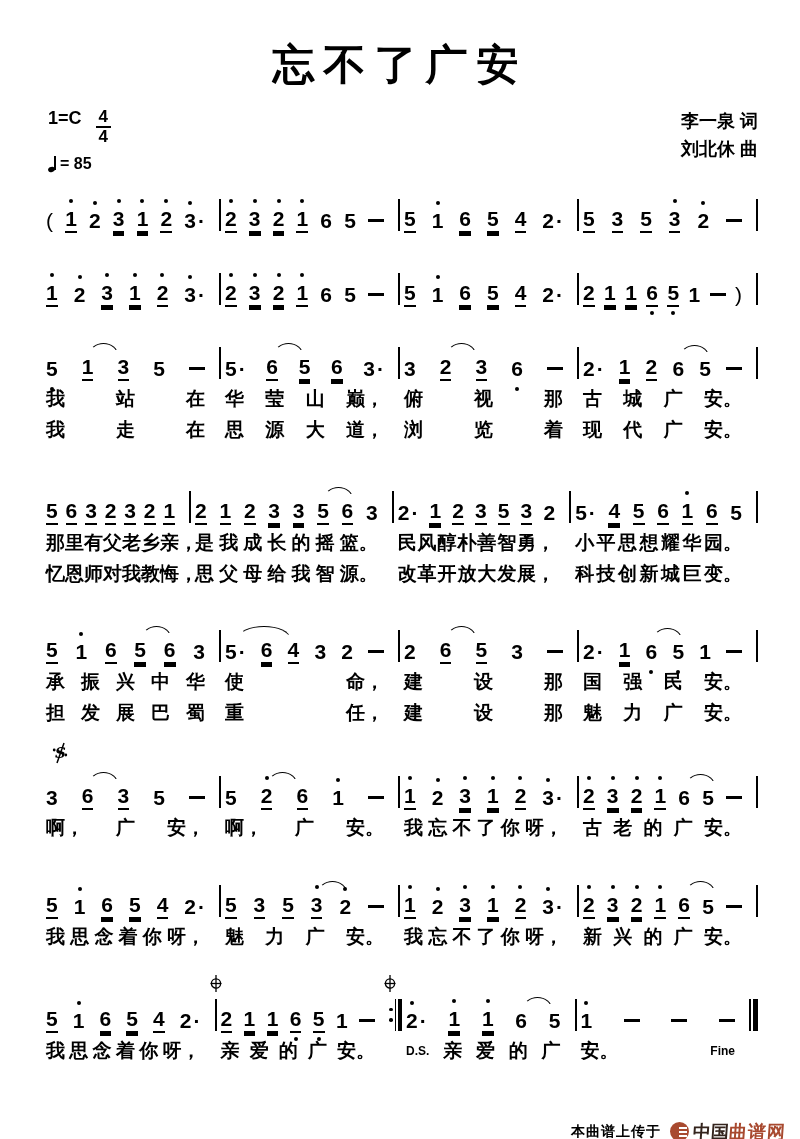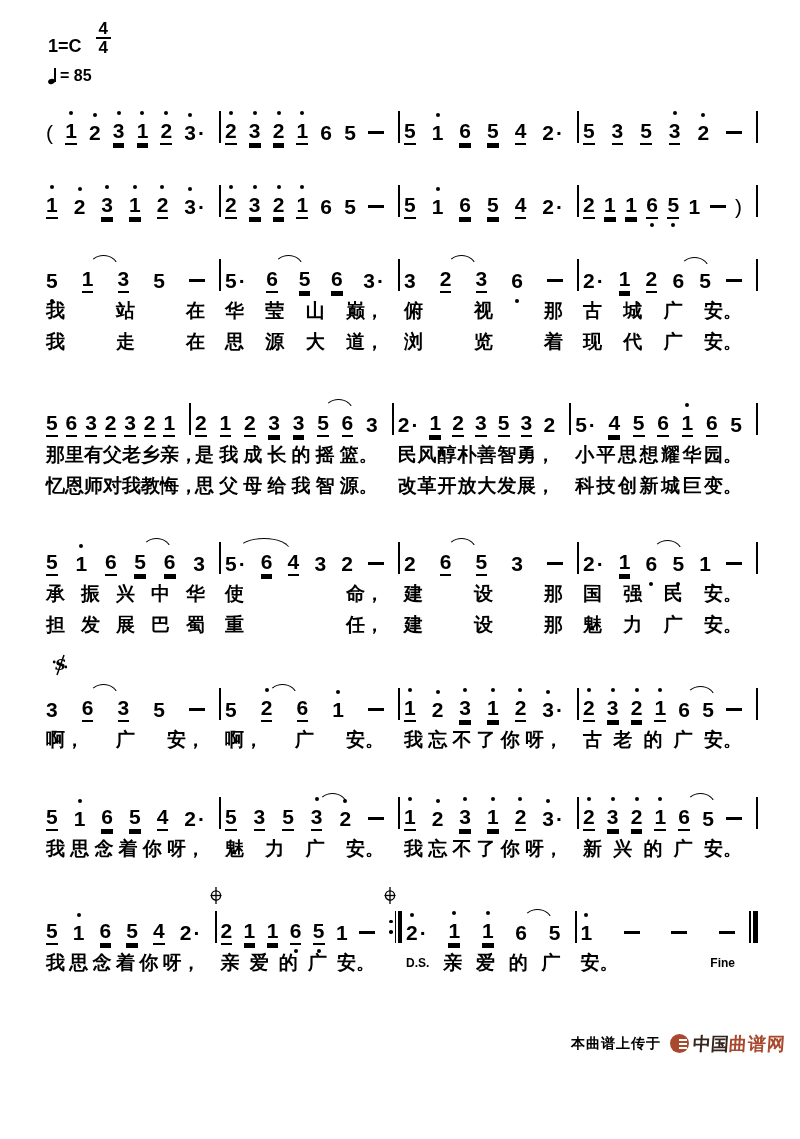--- a/index.html
+++ b/index.html
@@ -5,21 +5,21 @@
   html,body{margin:0;padding:0;background:#fff;}
   body{width:800px;height:1139px;overflow:hidden;color:#000;
        font-family:"Liberation Sans","DejaVu Sans",sans-serif;}
   .page{position:relative;width:800px;height:1139px;}
 
   
   .title{margin:42px 0 0;text-align:center;font-size:42px;font-weight:bold;
          letter-spacing:9px;line-height:1.1;}
   .head-row{display:flex;justify-content:space-between;align-items:flex-start;
             margin:20px 42px 0 48px;}
-  .keyline{font-size:18px;font-weight:bold;display:flex;align-items:flex-end;}
+  .keyline{font-size:18px;font-weight:bold;display:flex;align-items:flex-start;}
   .ts{display:inline-flex;flex-direction:column;align-items:center;line-height:1.02;
       margin-left:14px;font-size:17px;font-weight:bold;}
   .ts b{font-style:normal;padding:0 3px;}
   .ts b:first-child{border-bottom:2px solid #000;}
   .tempo{margin-top:10px;font-size:16px;font-weight:bold;display:flex;align-items:center;}
   .qn{display:inline-block;position:relative;width:9px;height:16px;margin-right:3px;}
   .qn::before{content:"";position:absolute;bottom:0;left:0;width:7px;height:5px;
               background:#000;border-radius:50%;transform:rotate(-18deg);}
   .qn::after{content:"";position:absolute;right:1px;top:0;width:1.8px;height:14px;background:#000;}
   .credits{text-align:right;font-size:18px;font-weight:bold;line-height:1.55;}
@@ -77,34 +77,39 @@
   .site-icon::after{content:"";position:absolute;left:9px;top:4.5px;width:8px;height:2px;
              background:#fff;box-shadow:0 4px 0 #fff,0 8px 0 #fff;}
   .site-dark{font-size:18px;font-weight:bold;transform:skewX(-4deg);}
   .site-red{font-size:18px;font-weight:bold;transform:skewX(-4deg);letter-spacing:1px;}
 </style>
 </head>
 <body>
 
 <div class="page">
 
+  <h1 class="title">忘不了广安</h1>
 
   <div class="head-row">
     <div>
       <div class="keyline">
         <span>1=C</span>
         <span class="ts">
           <b>4</b>
           <b>4</b>
         </span>
       </div>
       <div class="tempo">
         <span class="qn"></span>
         <span>= 85</span>
       </div>
+    </div>
+    <div class="credits">
+      <div>李一泉 词</div>
+      <div>刘北休 曲</div>
     </div>
   </div>
 
   <div class="score">
       <div class="system mb30">
         <div class="measure" style="flex-grow: 1;">
           <div class="notes-row">
             <span class="note paren"><span class="dg">(</span></span>
             <span class="note u1"><span class="dg">1<i class="hd"></i></span></span>
             <span class="note"><span class="dg">2<i class="hd"></i></span></span>

